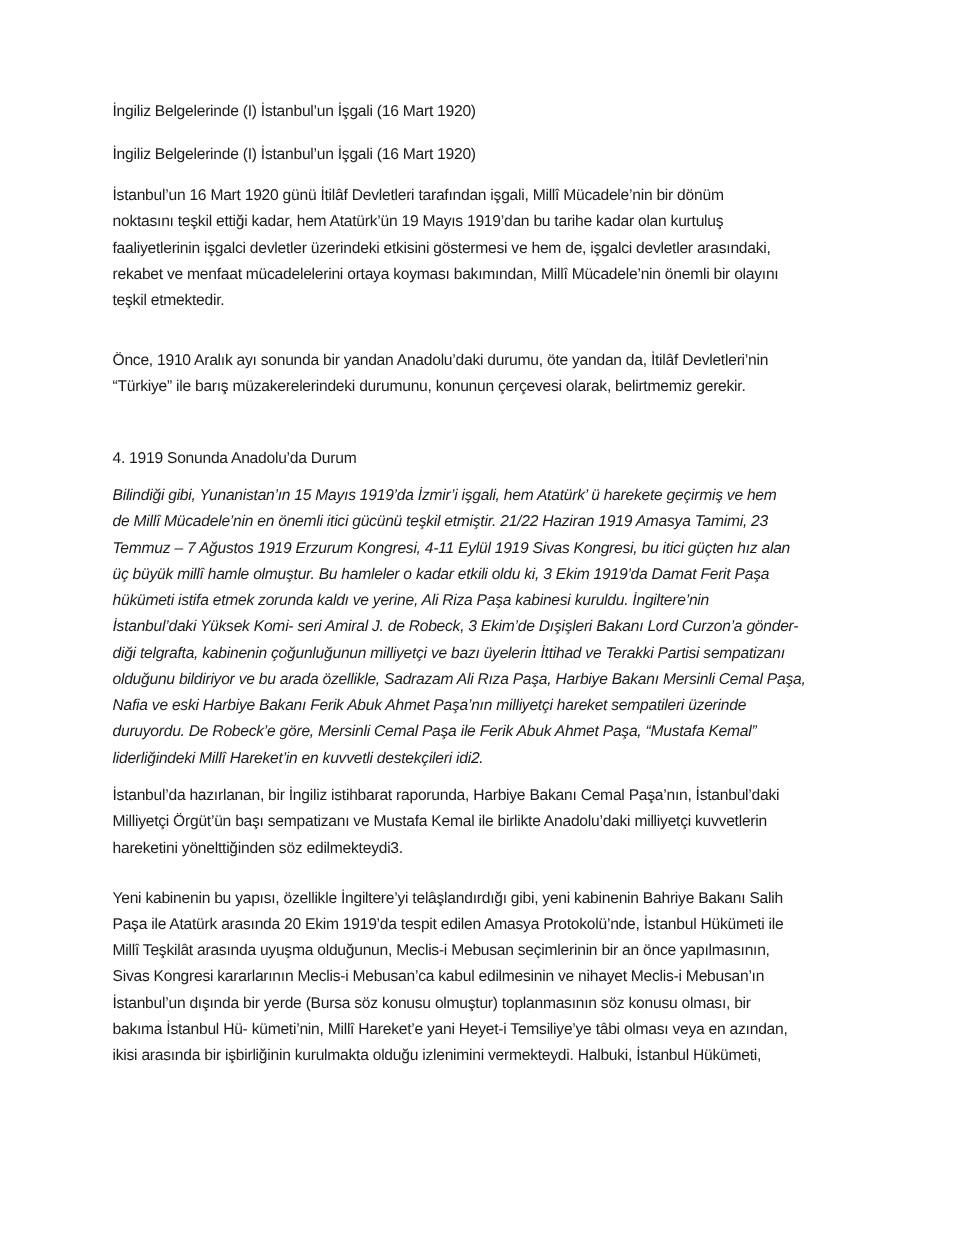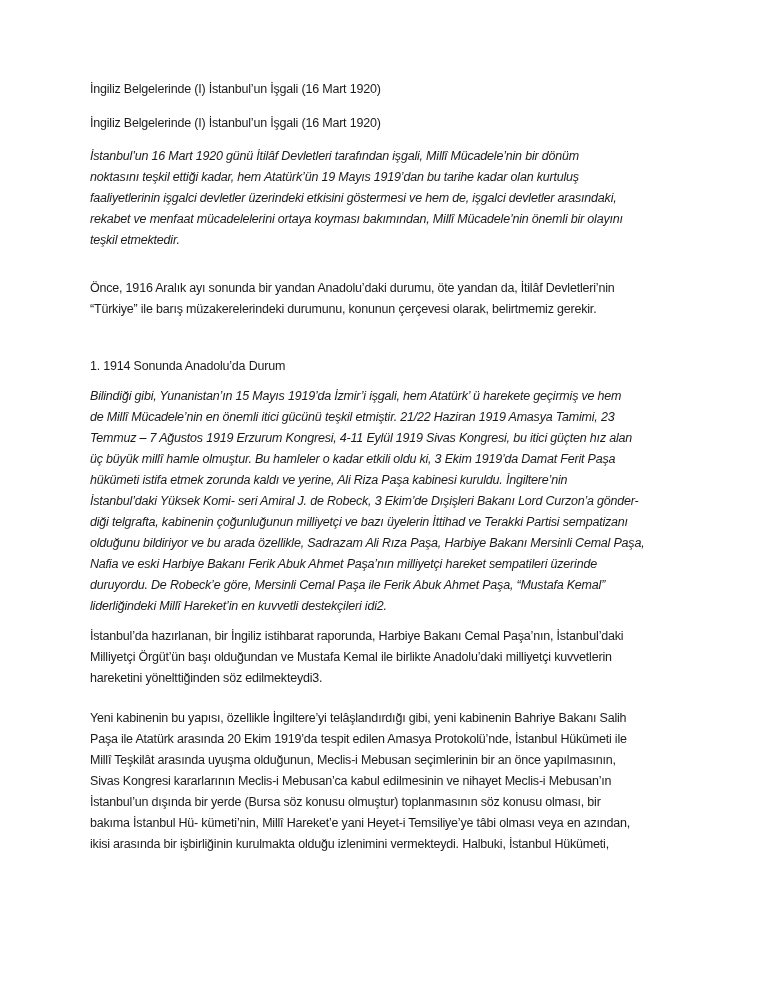--- a/index.html
+++ b/index.html
@@ -26,21 +26,21 @@
     font-size: 12.5px;
     line-height: 21px;
     letter-spacing: -0.2px;
     white-space: pre-line;      
     font-weight: 400;
     color: #1b1b1b;
   }
   .b-title1 { margin-bottom: 13px; }
   .b-title2 { margin-bottom: 12px; }
   .b-author { margin-bottom: 32px; }
-  .b-p1     { margin-bottom: 27px; font-style: italic; }
+  .b-p1     { margin-bottom: 27px; }
   .b-p2     { margin-bottom: 36px; }
   .b-h1     { margin-bottom: 9px;  }
   .b-p3     { margin-bottom: 9px; font-style: italic;  }
   .b-p4     { margin-bottom: 19px; }
   .b-p5     { margin-bottom: 0;    }
 </style>
 </head>
 <body>
 
 <div class="page">
@@ -49,39 +49,39 @@
 
   <p class="doc-block b-title2">İngiliz Belgelerinde (I) İstanbul’un İşgali (16 Mart 1920)</p>
 
 
   <p class="doc-block b-p1">İstanbul’un 16 Mart 1920 günü İtilâf Devletleri tarafından işgali, Millî Mücadele’nin bir dönüm
 noktasını teşkil ettiği kadar, hem Atatürk’ün 19 Mayıs 1919’dan bu tarihe kadar olan kurtuluş
 faaliyetlerinin işgalci devletler üzerindeki etkisini göstermesi ve hem de, işgalci devletler arasındaki,
 rekabet ve menfaat mücadelelerini ortaya koyması bakımından, Millî Mücadele’nin önemli bir olayını
 teşkil etmektedir.</p>
 
-  <p class="doc-block b-p2">Önce, 1916 Aralık ayı sonunda bir yandan Anadolu’daki durumu, öte yandan da, İtilâf Devletleri’nin
+  <p class="doc-block b-p2">Önce, 1910 Aralık ayı sonunda bir yandan Anadolu’daki durumu, öte yandan da, İtilâf Devletleri’nin
 “Türkiye” ile barış müzakerelerindeki durumunu, konunun çerçevesi olarak, belirtmemiz gerekir.</p>
 
-  <p class="doc-block b-h1">1. 1914 Sonunda Anadolu’da Durum</p>
+  <p class="doc-block b-h1">4. 1919 Sonunda Anadolu’da Durum</p>
 
   <p class="doc-block b-p3">Bilindiği gibi, Yunanistan’ın 15 Mayıs 1919’da İzmir’i işgali, hem Atatürk’ ü harekete geçirmiş ve hem
 de Millî Mücadele’nin en önemli itici gücünü teşkil etmiştir. 21/22 Haziran 1919 Amasya Tamimi, 23
 Temmuz – 7 Ağustos 1919 Erzurum Kongresi, 4-11 Eylül 1919 Sivas Kongresi, bu itici güçten hız alan
 üç büyük millî hamle olmuştur. Bu hamleler o kadar etkili oldu ki, 3 Ekim 1919’da Damat Ferit Paşa
 hükümeti istifa etmek zorunda kaldı ve yerine, Ali Riza Paşa kabinesi kuruldu. İngiltere’nin
 İstanbul’daki Yüksek Komi- seri Amiral J. de Robeck, 3 Ekim’de Dışişleri Bakanı Lord Curzon’a gönder-
 diği telgrafta, kabinenin çoğunluğunun milliyetçi ve bazı üyelerin İttihad ve Terakki Partisi sempatizanı
 olduğunu bildiriyor ve bu arada özellikle, Sadrazam Ali Rıza Paşa, Harbiye Bakanı Mersinli Cemal Paşa,
 Nafia ve eski Harbiye Bakanı Ferik Abuk Ahmet Paşa’nın milliyetçi hareket sempatileri üzerinde
 duruyordu. De Robeck’e göre, Mersinli Cemal Paşa ile Ferik Abuk Ahmet Paşa, “Mustafa Kemal”
 liderliğindeki Millî Hareket’in en kuvvetli destekçileri idi2.</p>
 
   <p class="doc-block b-p4">İstanbul’da hazırlanan, bir İngiliz istihbarat raporunda, Harbiye Bakanı Cemal Paşa’nın, İstanbul’daki
-Milliyetçi Örgüt’ün başı olduğundan ve Mustafa Kemal ile birlikte Anadolu’daki milliyetçi kuvvetlerin
+Milliyetçi Örgüt’ün başı sempatizanı ve Mustafa Kemal ile birlikte Anadolu’daki milliyetçi kuvvetlerin
 hareketini yönelttiğinden söz edilmekteydi3.</p>
 
   <p class="doc-block b-p5">Yeni kabinenin bu yapısı, özellikle İngiltere’yi telâşlandırdığı gibi, yeni kabinenin Bahriye Bakanı Salih
 Paşa ile Atatürk arasında 20 Ekim 1919’da tespit edilen Amasya Protokolü’nde, İstanbul Hükümeti ile
 Millî Teşkilât arasında uyuşma olduğunun, Meclis-i Mebusan seçimlerinin bir an önce yapılmasının,
 Sivas Kongresi kararlarının Meclis-i Mebusan’ca kabul edilmesinin ve nihayet Meclis-i Mebusan’ın
 İstanbul’un dışında bir yerde (Bursa söz konusu olmuştur) toplanmasının söz konusu olması, bir
 bakıma İstanbul Hü- kümeti’nin, Millî Hareket’e yani Heyet-i Temsiliye’ye tâbi olması veya en azından,
 ikisi arasında bir işbirliğinin kurulmakta olduğu izlenimini vermekteydi. Halbuki, İstanbul Hükümeti,</p>
 

